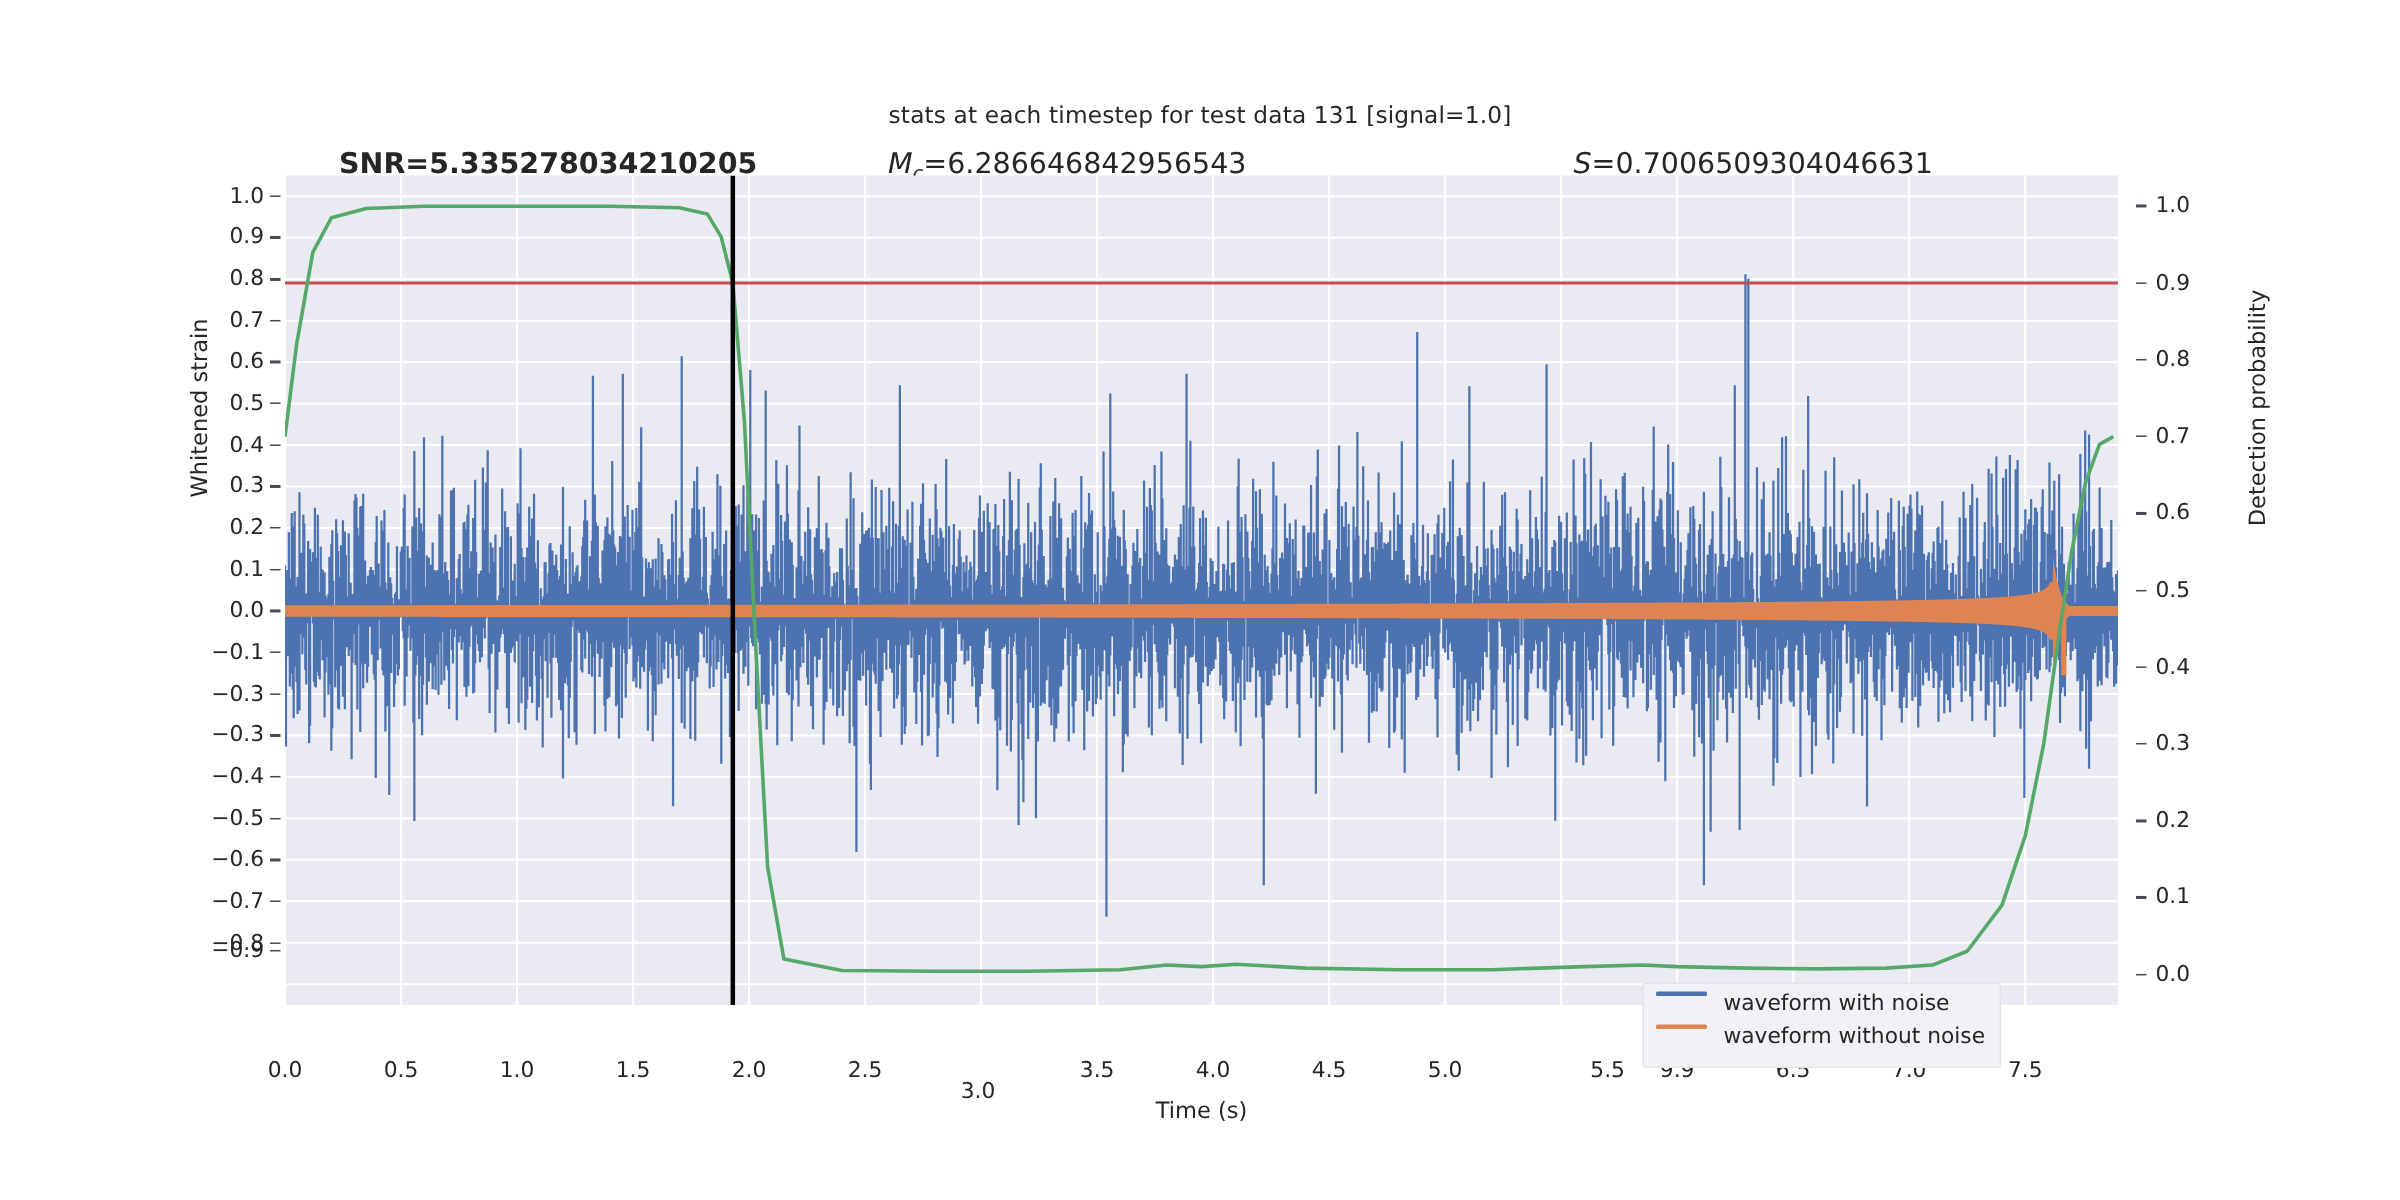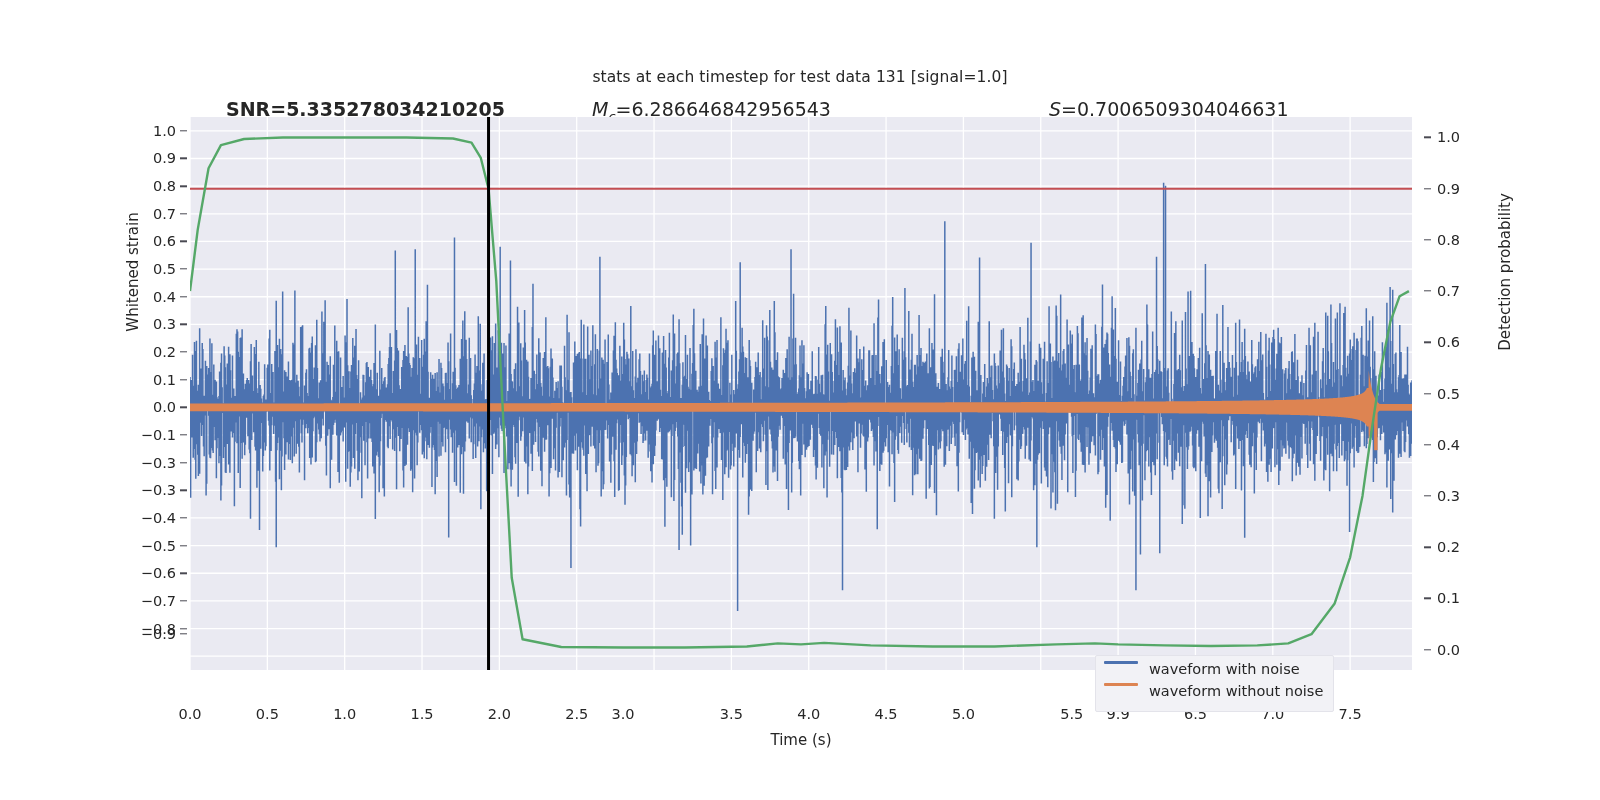--- a/index.html
+++ b/index.html
@@ -188,21 +188,21 @@
       <div class="ytr" style="top: 598.315px;"><span class="dash"></span><span>0.1</span></div>
       <div class="ytr" style="top: 649.519px;"><span class="dash"></span><span>0.0</span></div>
     </div>
   <div id="xticks">
       <div class="xtl" style="left: 190px;">0.0</div>
       <div class="xtl" style="left: 267.342px;">0.5</div>
       <div class="xtl" style="left: 344.684px;">1.0</div>
       <div class="xtl" style="left: 422.025px;">1.5</div>
       <div class="xtl" style="left: 499.367px;">2.0</div>
       <div class="xtl" style="left: 576.709px;">2.5</div>
-      <div class="xtl" style="left: 623px;">3.0</div>
+      <div class="xtl" style="left: 652px; margin-top: 14px;">3.0</div>
       <div class="xtl" style="left: 731.392px;">3.5</div>
       <div class="xtl" style="left: 808.734px;">4.0</div>
       <div class="xtl" style="left: 886.076px;">4.5</div>
       <div class="xtl" style="left: 963.418px;">5.0</div>
       <div class="xtl" style="left: 1040.76px; margin-left: 31px;">5.5</div>
       <div class="xtl" style="left: 1118.1px;">9.9</div>
       <div class="xtl" style="left: 1195.44px;">6.5</div>
       <div class="xtl" style="left: 1272.78px; text-align: right;">7.0</div>
       <div class="xtl" style="left: 1350.13px;">7.5</div>
     </div>

